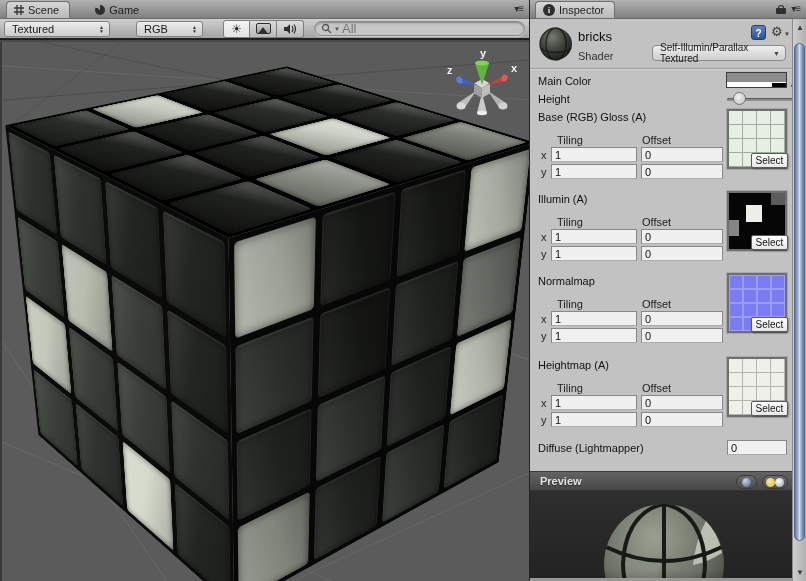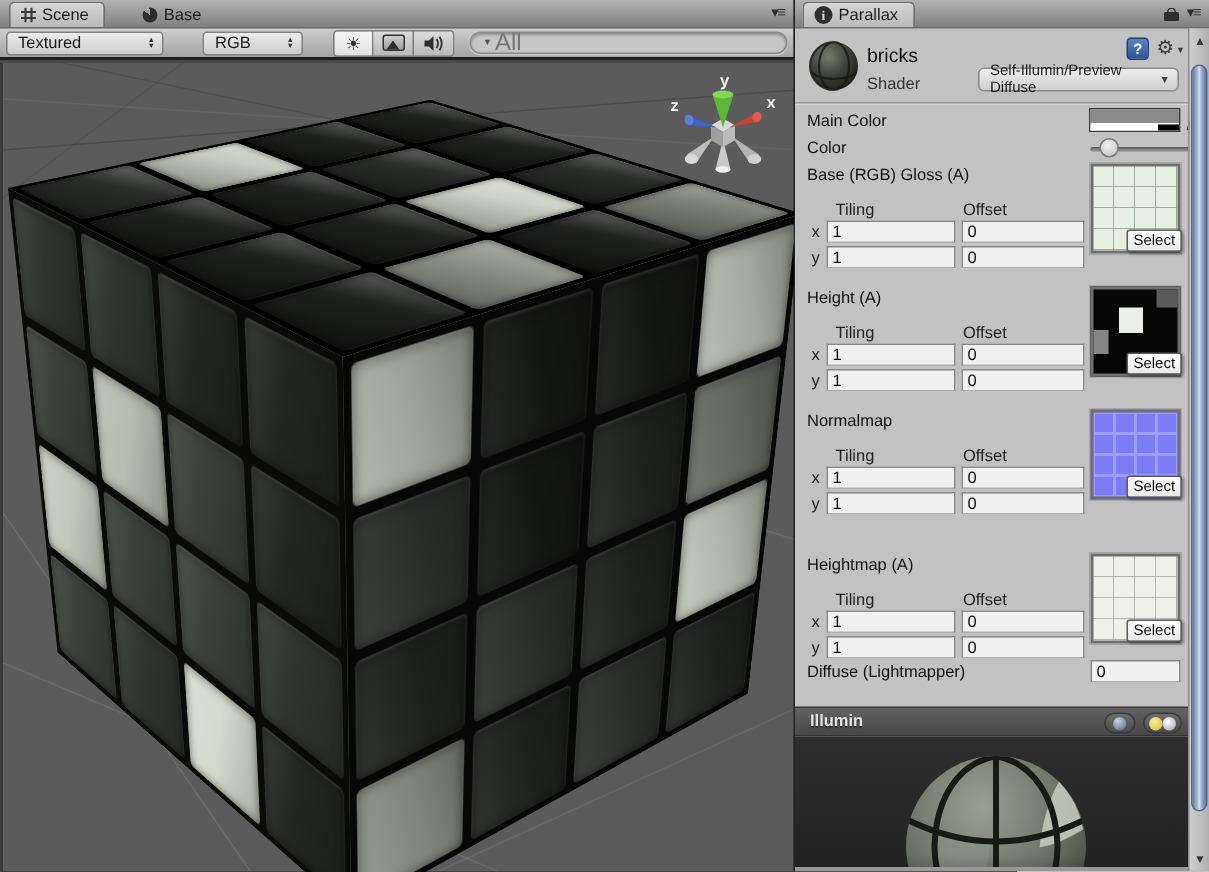--- a/index.html
+++ b/index.html
@@ -33,21 +33,21 @@
   .btn-group { display:flex; margin-left:14px; }
   .tbtn { width:27px; height:18px; background:linear-gradient(#dcdcdc,#b9b9b9); border:1px solid #7d7d7d;
           border-left:none; display:flex; align-items:center; justify-content:center; }
   .tbtn:first-child { border-left:1px solid #7d7d7d; border-radius:3px 0 0 3px; }
   .tbtn:last-child { border-radius:0 3px 3px 0; }
   .tbtn.on { background:linear-gradient(#f4f4f4,#e2e2e2); }
   .sun-glyph { font-size:12px; color:#2d2d2d; line-height:12px; }
   .search-pill { margin-left:4px; width:212px; height:15px; border:1px solid #8a8a8a; border-radius:8px;
                  background:#c6c6c6; box-shadow:inset 0 1px 2px rgba(0,0,0,.35), 0 1px 0 rgba(255,255,255,.4);
                  display:flex; align-items:center; padding:0 6px; gap:2px; }
-  .search-input { flex:1; border:none; outline:none; background:transparent; font-size:16px; color:#4d4d4d;
+  .search-input { flex:1; border:none; outline:none; background:transparent; font-size:13px; color:#4d4d4d;
                   font-family:"Liberation Sans",sans-serif; }
 
   .viewport { position:absolute; top:42px; left:0; width:529px; height:539px; background:#5b5b5b;
               border-left:2px solid #3a3a3a; overflow:hidden; }
 
   
   .cube-stage { position:absolute; inset:0; perspective:1100px; perspective-origin:262px 250px; }
   .cube { position:absolute; left:87px; top:85px; width:350px; height:350px;
           transform-style:preserve-3d; transform:rotateX(-26deg) rotateY(-51deg); }
   .face { position:absolute; inset:0; display:grid; grid-template-columns:repeat(4,1fr);
@@ -177,21 +177,21 @@
   <div class="scene-panel">
     <div class="tabstrip">
       <div class="tab active" style="margin-left:6px;">
         <svg width="10" height="10" viewBox="0 0 10 10">
           <path d="M3 0 L3 10 M7 0 L7 10 M0 3 L10 3 M0 7 L10 7" stroke="#3a3a3a" stroke-width="1.4" fill="none"></path>
         </svg>
         <span class="tablabel">Scene</span>
       </div>
       <div class="tab" style="margin-left:18px;">
         <span class="game-icon"></span>
-        <span class="tablabel">Base</span>
+        <span class="tablabel">Game</span>
       </div>
       <div class="strip-right">
         <span class="menu-glyph">▾≡</span>
       </div>
     </div>
 
     <div class="toolbar">
       <div class="dropdown dd-textured">
         <span>Textured</span>
         <span class="updown">
@@ -331,21 +331,21 @@
       </svg>
     </div>
   </div>
 
   <div class="splitter"></div>
 
   <div class="inspector-panel">
     <div class="tabstrip">
       <div class="tab active" style="margin-left:5px;">
         <span class="info-icon">i</span>
-        <span class="tablabel">Parallax</span>
+        <span class="tablabel">Inspector</span>
       </div>
       <div class="strip-right">
         <span class="lock-icon">
           <span class="lock-shackle"></span>
             <span class="lock-body"></span>
         </span>
         <span class="menu-glyph">▾≡</span>
       </div>
     </div>
 
@@ -359,60 +359,60 @@
                 <stop offset="55%" stop-color="#3d403a"></stop>
                 <stop offset="100%" stop-color="#1c1e1a"></stop>
             </radialGradient>
           </defs>
           <circle cx="18" cy="18" r="16" fill="url(#ballg)"></circle>
           <path d="M18 2 A16 16 0 0 0 18 34 M18 2 A10 16 0 0 0 18 34 M18 2 A10 16 0 0 1 18 34 M3 22 A16 7 0 0 0 33 22" stroke="#141612" stroke-width="1.4" fill="none" opacity="0.8"></path>
         </svg>
         <div class="mat-name">bricks</div>
         <div class="shader-label">Shader</div>
         <div class="shader-dd">
-          <span>Self-Illumin/Preview Diffuse</span>
+          <span>Self-Illumin/Parallax Textured</span>
           <span class="caret">▼</span>
         </div>
         <div class="help-icon">?</div>
         <div class="gear-icon">⚙</div>
         <div class="gear-caret">▼</div>
       </div>
       <div class="hdr-divider"></div>
 
       <div class="row-label" style="top:56px;">Main Color</div>
       <div class="color-swatch">
         <div class="swatch-main"></div>
         <div class="swatch-alpha">
             <div class="swatch-alpha-dark"></div>
           </div>
       </div>
       <svg width="14" height="17" viewBox="0 0 14 17" style="position:absolute;left:260px;top:52px;">
         <path d="M12.5 1.5 L9 5 M10.5 3 L12 4.5 M9.5 4.5 L3 11 L2 15 L6 14 L12.5 7.5 Z" stroke="#2e2e2e" stroke-width="1.3" fill="none"></path>
       </svg>
 
-      <div class="row-label" style="top:74px;">Color</div>
+      <div class="row-label" style="top:74px;">Height</div>
       <div class="slider-track"></div>
       <div class="slider-knob"></div>
 
       <div class="tex-slot" style="top:88px;">
         <div class="slot-label">Base (RGB) Gloss (A)</div>
         <div class="thumb thumb-base"></div>
         <div class="select-btn">Select</div>
         <div class="sub-hdr-tiling">Tiling</div>
         <div class="sub-hdr-offset">Offset</div>
         <div class="axis-lbl-x">x</div>
         <div class="axis-lbl-y">y</div>
         <input class="field fx1" value="1" style="">
         <input class="field fo1" value="0" style="">
         <input class="field fx2" value="1" style="">
         <input class="field fo2" value="0" style="">
       </div>
 
       <div class="tex-slot" style="top:170px;">
-        <div class="slot-label">Height (A)</div>
+        <div class="slot-label">Illumin (A)</div>
         <div class="thumb thumb-illumin">
           <div class="ill-sq" style="left:17px;top:12px;width:16px;height:17px;background:#eceeea;"></div>
           <div class="ill-sq" style="left:42px;top:0;width:14px;height:12px;background:#5c5c5c;"></div>
           <div class="ill-sq" style="left:0;top:27px;width:10px;height:16px;background:#858585;"></div>
           <div class="ill-sq" style="left:30px;top:46px;width:13px;height:6px;background:#e8eae6;"></div>
         </div>
         <div class="select-btn">Select</div>
         <div class="sub-hdr-tiling">Tiling</div>
         <div class="sub-hdr-offset">Offset</div>
         <div class="axis-lbl-x">x</div>
@@ -430,41 +430,41 @@
         <div class="sub-hdr-tiling">Tiling</div>
         <div class="sub-hdr-offset">Offset</div>
         <div class="axis-lbl-x">x</div>
         <div class="axis-lbl-y">y</div>
         <input class="field fx1" value="1" style="">
         <input class="field fo1" value="0" style="">
         <input class="field fx2" value="1" style="">
         <input class="field fo2" value="0" style="">
       </div>
 
-      <div class="tex-slot" style="top:348px;text-decoration:underline;">
+      <div class="tex-slot" style="top:336px;text-decoration:underline;">
         <div class="slot-label">Heightmap (A)</div>
         <div class="thumb thumb-height"></div>
         <div class="select-btn">Select</div>
         <div class="sub-hdr-tiling">Tiling</div>
         <div class="sub-hdr-offset">Offset</div>
         <div class="axis-lbl-x">x</div>
         <div class="axis-lbl-y">y</div>
         <input class="field fx1" value="1" style="">
         <input class="field fo1" value="0" style="">
         <input class="field fx2" value="1" style="">
         <input class="field fo2" value="0" style="">
       </div>
 
       <div class="emission-row">
         <div class="row-label" style="top:4px;">Diffuse (Lightmapper)</div>
         <input class="field emission-field" value="0" style="">
       </div>
 
       <div class="preview-hdr">
-        <div class="preview-title">Illumin</div>
+        <div class="preview-title">Preview</div>
         <div class="pv-btn pv-sphere-btn">
           <span class="pv-sphere-dot"></span>
         </div>
         <div class="pv-btn pv-light-btn">
           <span class="pv-dot-a"></span>
           <span class="pv-dot-b"></span>
         </div>
       </div>
       <div class="preview-area">
         <svg width="262" height="87" viewBox="0 0 262 87">

